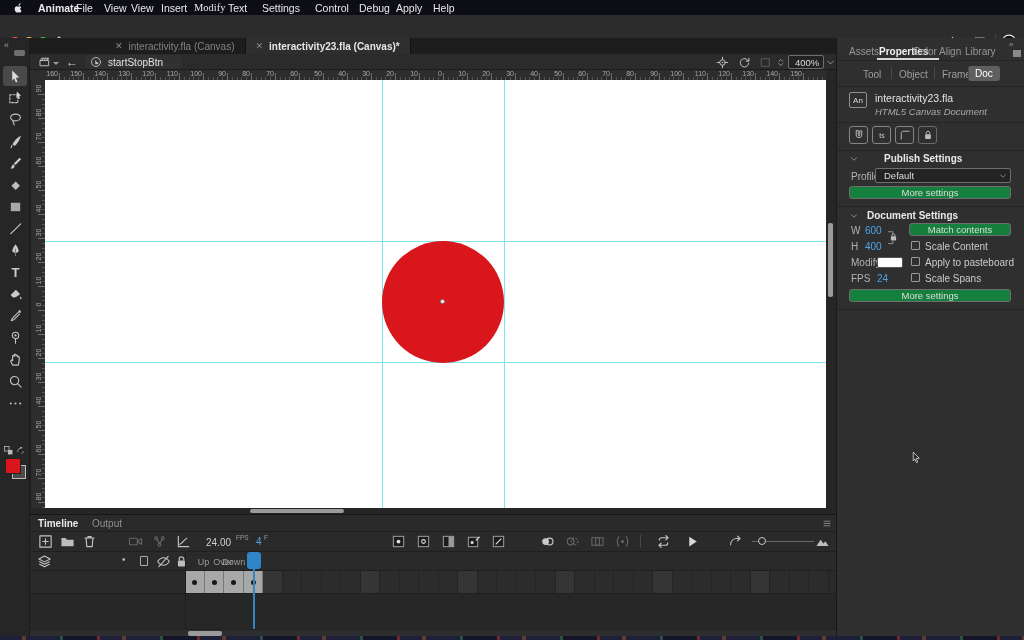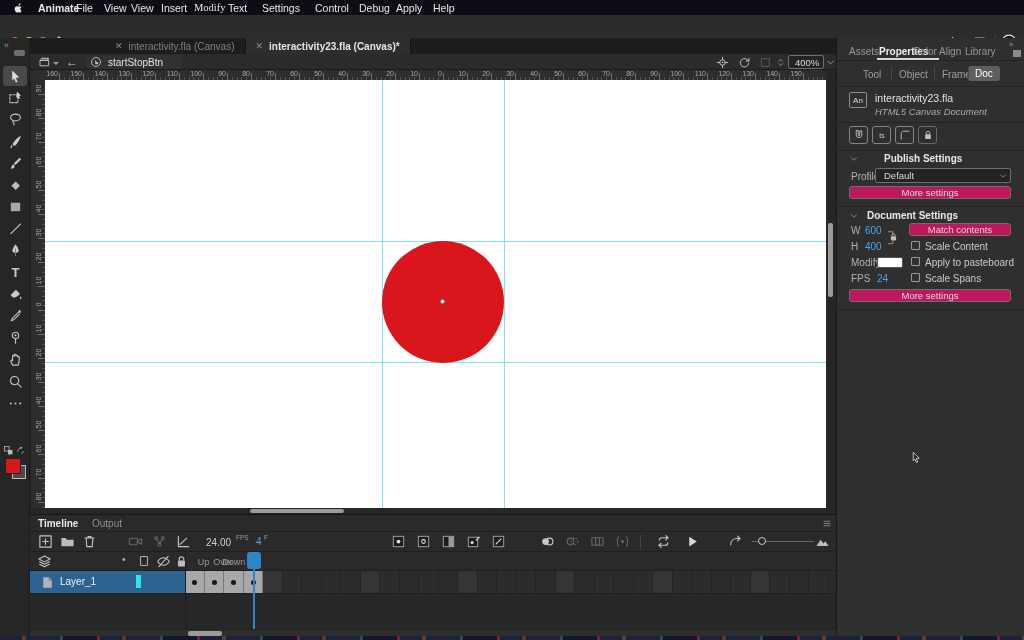--- a/index.html
+++ b/index.html
@@ -55,21 +55,21 @@
   .tool { position:absolute; left:3px; width:24px; height:20px; display:flex; align-items:center; justify-content:center; border-radius:3px; color:#c4c4c4; }
   .tool.active { background:#4a4a4a; }
   .tool svg { width:15px; height:15px; }
   
   #panel { left:836px; top:38px; width:188px; height:598px; background:#2f2f2f; border-left:1px solid #191919; }
   .ptab { position:absolute; top:8px; font-size:10px; color:#969696; }
   .ptab.active { color:#efefef; font-weight:bold; }
   .pdiv { position:absolute; left:0; width:188px; height:1px; background:#242424; }
   .plabel { position:absolute; font-size:10px; color:#b2b2b2; }
   .pblue { position:absolute; font-size:10px; color:#4da4e8; }
-  .pbtn { position:absolute; height:13px; border:1px solid #6e6e6e; border-radius:3px; background:#be185d;
+  .pbtn { position:absolute; height:13px; border:1px solid #6e6e6e; border-radius:3px; background:#15803d;
     color:#dcdcdc; font-size:9.5px; display:flex; align-items:center; justify-content:center; }
   .pcheck { position:absolute; width:9px; height:9px; border:1px solid #9a9a9a; border-radius:1px; background:transparent; }
   .snapbtn { position:absolute; width:19px; height:18px; border:1px solid #858585; border-radius:3px;
     display:flex; align-items:center; justify-content:center; color:#d0d0d0; }
   .snapbtn svg { width:12px; height:12px; }
   .hdrtxt { position:absolute; font-size:10px; font-weight:bold; color:#e8e8e8; }
   
   #timeline { left:30px; top:514px; width:806px; height:122px; background:#2a2a2a; border-top:1px solid #161616; }
   .tl-ic { position:absolute; width:15px; height:15px; color:#c4c4c4; }
   .tl-ic svg { width:15px; height:15px; }
@@ -653,30 +653,20 @@
         <svg viewBox="0 0 16 16">
           <rect x="4.2" y="7" width="7.6" height="6.2" rx="1" fill="#bdbdbd" stroke="none"></rect>
           <path d="M5.6 7V5.1c0-2.6 4.8-2.6 4.8 0V7" fill="none" stroke="#bdbdbd" stroke-width="1.3"></path>
         </svg>
       </span>
     <span id="frame-labels"><span class="flabel" style="left: 162px; padding-left: 23px;">Up</span><span class="flabel" style="left: 193px;">Over</span><span class="flabel" style="left: 203.75px;">Down</span><span class="flabel" style="left: 223.25px;">Hit</span></span>
     <span class="abs" style="left:217px;top:37px;width:14px;height:17px;background:#2e86c9;border-radius:3px;"></span>
 
     
     <span class="abs" style="left:0;top:55px;width:806px;height:1px;background:#1f1f1f;"></span>
-    <div id="layer-row-name" style="background: rgb(44, 99, 145);">
-      <span class="tl-ic" style="left:10px;top:4px;width:13px;height:13px;position:absolute;">
-          <svg viewBox="0 0 16 16">
-            <path d="M3.5 2.5h6l3 3v8h-9z" fill="#b5b5b5" stroke="none"></path>
-            <path d="M9.5 2.5v3h3" fill="none" stroke="#7a7a7a" stroke-width="1"></path>
-          </svg>
-        </span>
-      <span class="txt abs" style="left:30px;top:5px;color:#f0f0f0;">Layer_1</span>
-      <span class="abs" style="left:106px;top:4px;width:5px;height:13px;background:#2fe5e5;"></span>
-    </div>
     <div id="frame-cells">
         <span class="fcell kf"></span>
         <span class="fcell kf"></span>
         <span class="fcell kf"></span>
         <span class="fcell kf"></span>
         <span class="fcell l5"></span>
         <span class="fcell"></span>
         <span class="fcell"></span>
         <span class="fcell"></span>
         <span class="fcell"></span>

